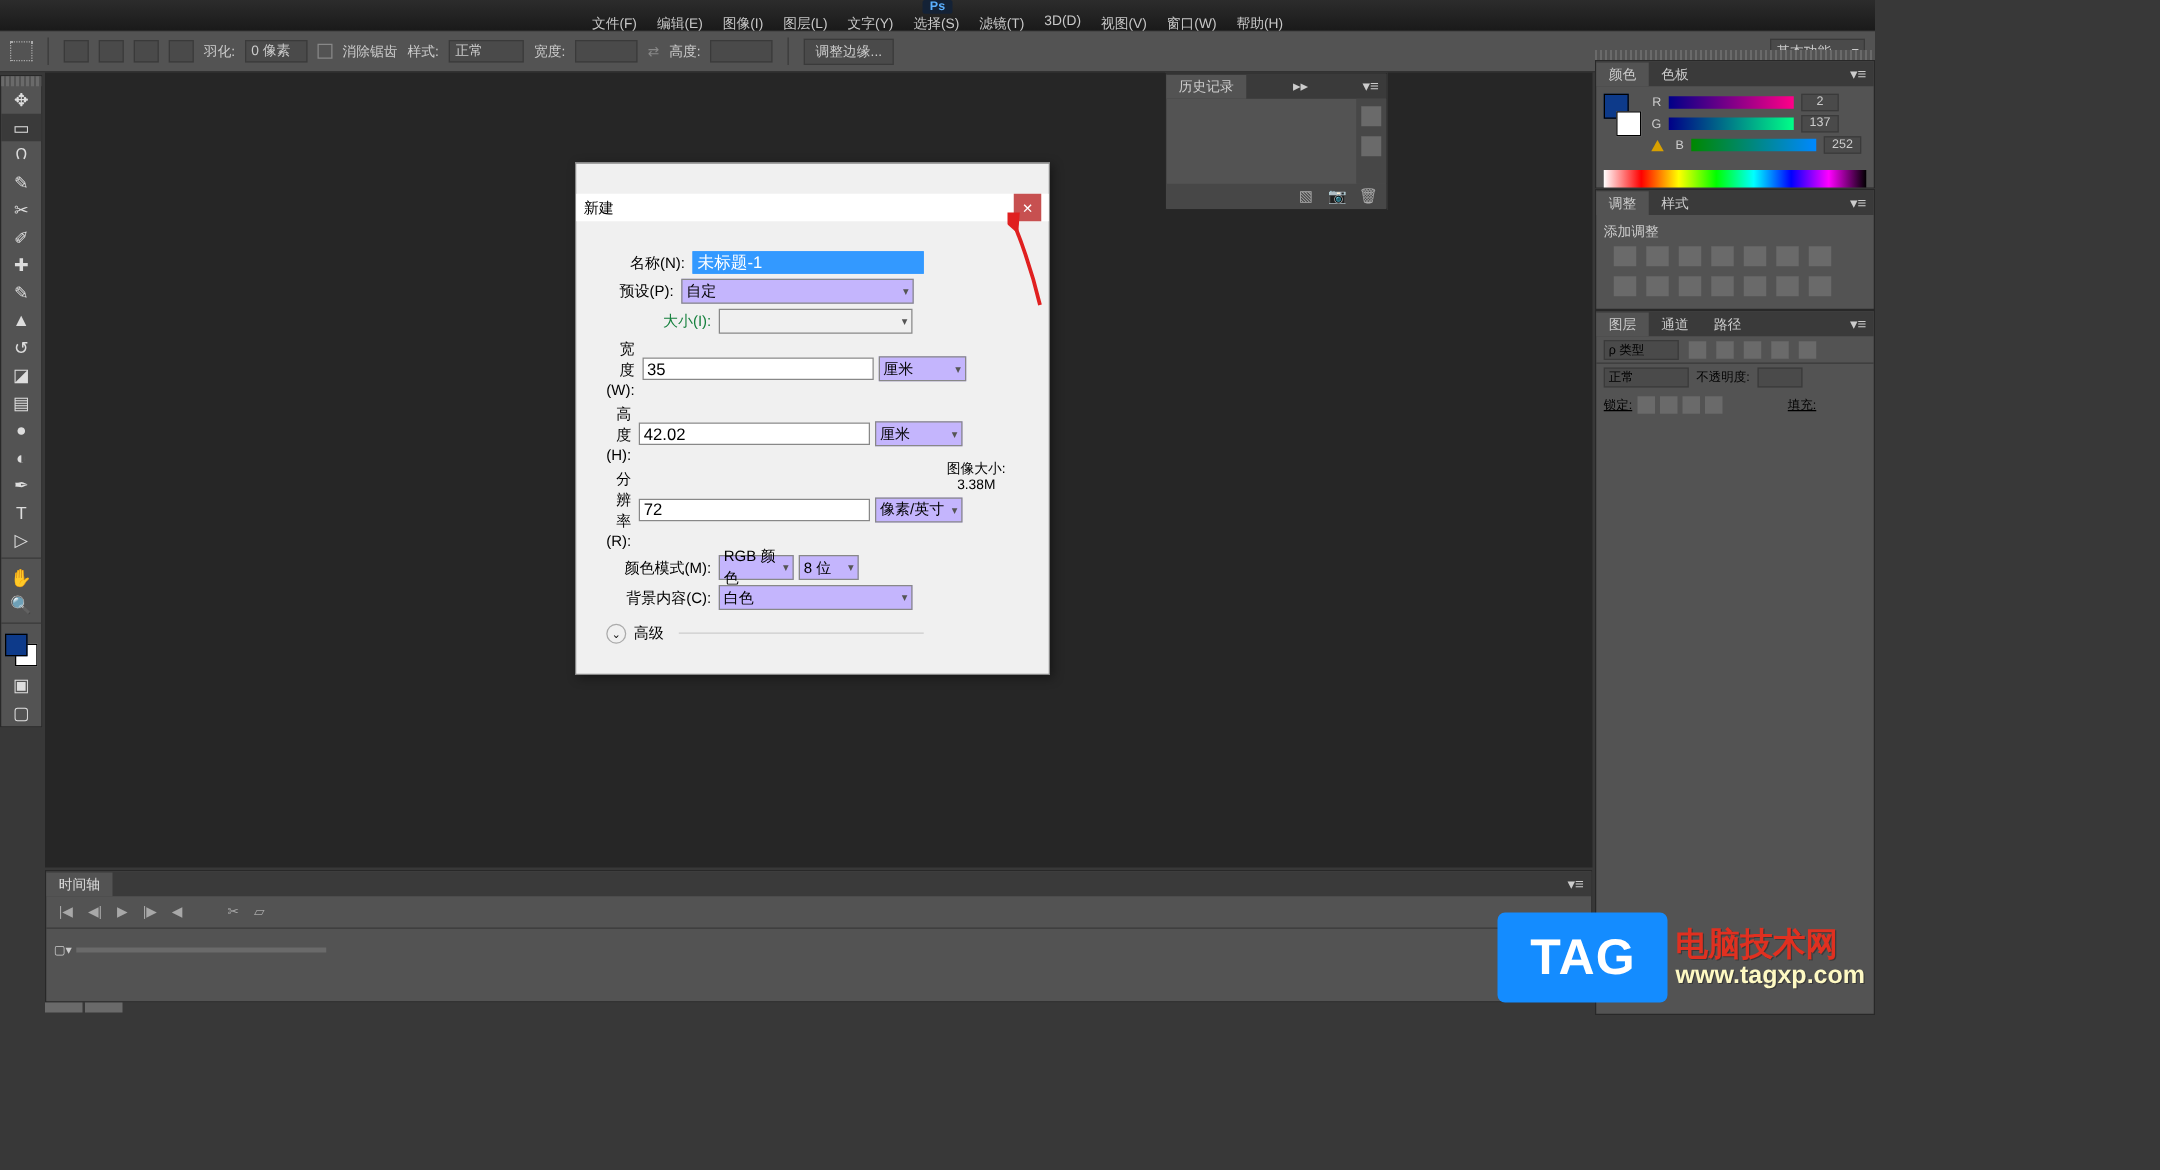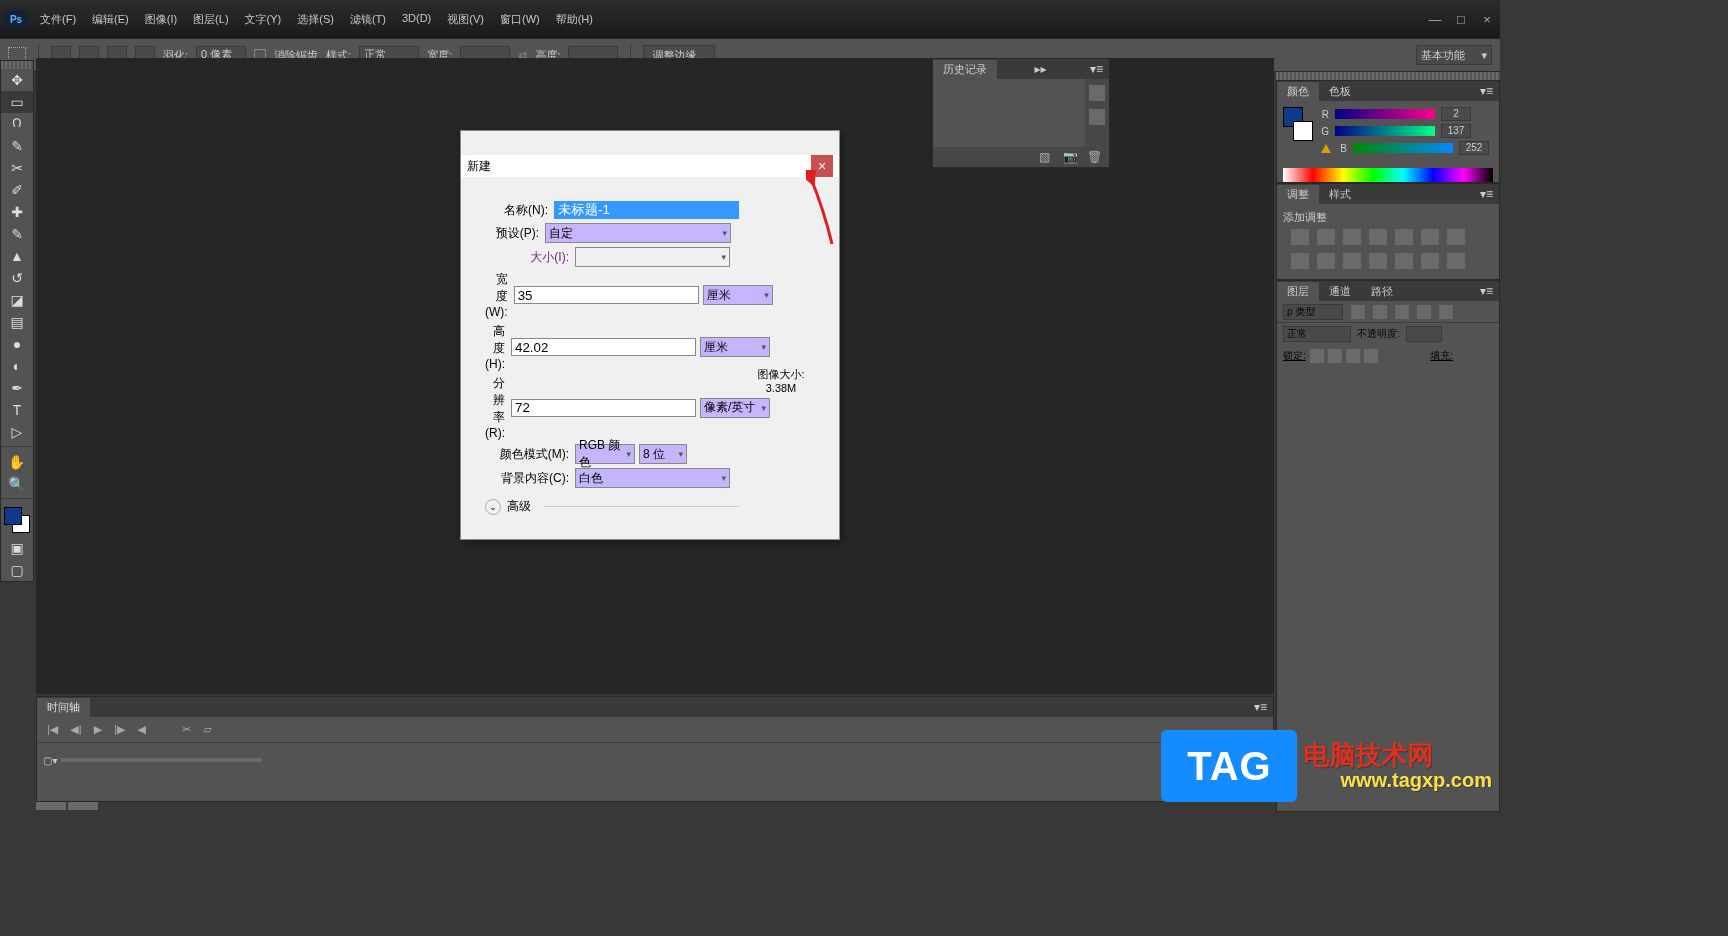--- a/index.html
+++ b/index.html
@@ -1,19 +1,19 @@
 <!DOCTYPE html>
 <html><head>
 <meta charset="utf-8">
 <style>
 * { margin: 0; padding: 0; box-sizing: border-box; font-family: "Microsoft YaHei", sans-serif; }
 body { width: 1500px; height: 812px; background: #383838; overflow: hidden; position: relative; }
 
 
-.titlebar { height: 38px; background: linear-gradient(#2c2c2c,#1a1a1a); display:flex; align-items:center; color:#c8c8c8; font-size:11px; }
+.titlebar { height: 24px; background: linear-gradient(#2c2c2c,#1a1a1a); display:flex; align-items:center; color:#c8c8c8; font-size:11px;flex-direction:column; }
 .ps-logo { width:24px; height:18px; margin:0 4px; background:#142236; color:#5bb0ff; display:flex; align-items:center; justify-content:center; font-weight:bold; font-size:10px; border-radius:2px; }
 .menubar { display:flex; gap:0; }
 .menubar span { padding:0 8px; cursor:default; }
 .win-controls { margin-left:auto; display:flex; }
 .win-controls div { width:26px; height:20px; display:flex; align-items:center; justify-content:center; color:#aaa; font-size:13px; }
 
 
 .optionbar { height:34px; background:#535353; border-top:1px solid #282828; border-bottom:1px solid #282828; display:flex; align-items:center; color:#ccc; font-size:11px; padding:0 8px; gap:8px; }
 .opt-icon { width:18px; height:16px; border:1px dotted #aaa; }
 .opt-sep { width:1px; height:22px; background:#3a3a3a; margin:0 4px; }
@@ -42,21 +42,21 @@
 .timeline-tab { height:20px; background:#3a3a3a; display:flex; align-items:center; }
 .timeline-tab span.tab { background:#535353; padding:2px 10px; font-size:11px; color:#ddd; }
 .timeline-controls { height:26px; display:flex; align-items:center; gap:12px; padding:0 10px; color:#aaa; font-size:11px; border-bottom:1px solid #3a3a3a; }
 .tl-btn { color:#a8a8a8; font-size:11px; }
 .timeline-track { height:34px; display:flex; align-items:center; padding:0 6px; }
 .timeline-track .zoom { width:200px; height:4px; background:#6a6a6a; margin-left:4px; }
 .bottom-tabs { position:absolute; left:36px; bottom:0; height:10px; display:flex; gap:2px; }
 .bottom-tabs div { width:30px; height:8px; background:#6a6a6a; }
 
 
-.right-col { position:absolute; right:0; top:72px; width:224px; bottom:0; background:#535353; display:flex; flex-direction:column; }
+.right-col { position:absolute; right:0; top:40px; width:224px; bottom:0; background:#535353; display:flex; flex-direction:column; }
 .right-col .grip { height:8px; background:repeating-linear-gradient(90deg,#6a6a6a 0 2px,#535353 2px 4px); }
 .panel { border:1px solid #282828; background:#535353; }
 .panel-tabs { height:20px; background:#3a3a3a; display:flex; align-items:center; }
 .panel-tab { padding:2px 10px; font-size:11px; color:#ccc; }
 .panel-tab.active { background:#535353; }
 .panel-menu { margin-left:auto; padding:0 6px; color:#ccc; font-size:12px; }
 .panel-body { padding:6px; color:#ccc; font-size:11px; }
 
 
 .color-panel { display:flex; gap:6px; }
@@ -112,21 +112,21 @@
 .dlg-size { position:absolute; right:18px; top:190px; font-size:11px; text-align:center; width:80px; }
 .dlg-adv { display:flex; align-items:center; gap:6px; margin-top:10px; }
 .dlg-adv .chev { width:16px; height:16px; border:1px solid #aaa; border-radius:8px; display:flex; align-items:center; justify-content:center; font-size:9px; }
 .dlg-sep { height:1px; background:#ccc; flex:1; margin-left:6px; }
 .red-arrow { position:absolute; left:806px; top:170px; width:32px; height:80px; pointer-events:none; }
 
 
 .watermark { position:absolute; right:8px; bottom:10px; display:flex; align-items:center; gap:6px; }
 .wm-tag { width:136px; height:72px; background:#148cff; color:#fff; font-weight:900; font-size:40px; display:flex; align-items:center; justify-content:center; border-radius:6px; letter-spacing:1px; font-family:Arial; }
 .wm-text { color:#e03020; font-weight:700; font-size:26px; line-height:1.1; text-shadow:1px 1px 0 rgba(0,0,0,.3); }
-.wm-text .url { color:#fde047; font-size:20px;margin-left:37px; }
+.wm-text .url { color:#fef9c3; font-size:20px; }
 </style>
 </head>
 <body>
 
 <div class="titlebar">
   <div class="ps-logo">Ps</div>
   <div class="menubar">
     <span>文件(F)</span>
     <span>编辑(E)</span>
     <span>图像(I)</span>
@@ -357,21 +357,21 @@
       <input class="dlg-input name" value="未标题-1" style="">
     </div>
     <div class="dlg-row">
       <div class="dlg-label" style="width:60px">预设(P):</div>
       <div class="dlg-select" style="flex:0 0 186px">
           <span>自定</span>
           <span class="arrow">▾</span>
         </div>
     </div>
     <div class="dlg-row">
-      <div class="dlg-label" style="color:#701a75">大小(I):</div>
+      <div class="dlg-label" style="color:#15803d">大小(I):</div>
       <div class="dlg-select disabled">
           <span></span>
           <span class="arrow">▾</span>
         </div>
     </div>
     <div class="dlg-row">
       <div class="dlg-label">宽度(W):</div>
       <input class="dlg-input" value="35" style="">
       <div class="dlg-select narrow">
           <span>厘米</span>

